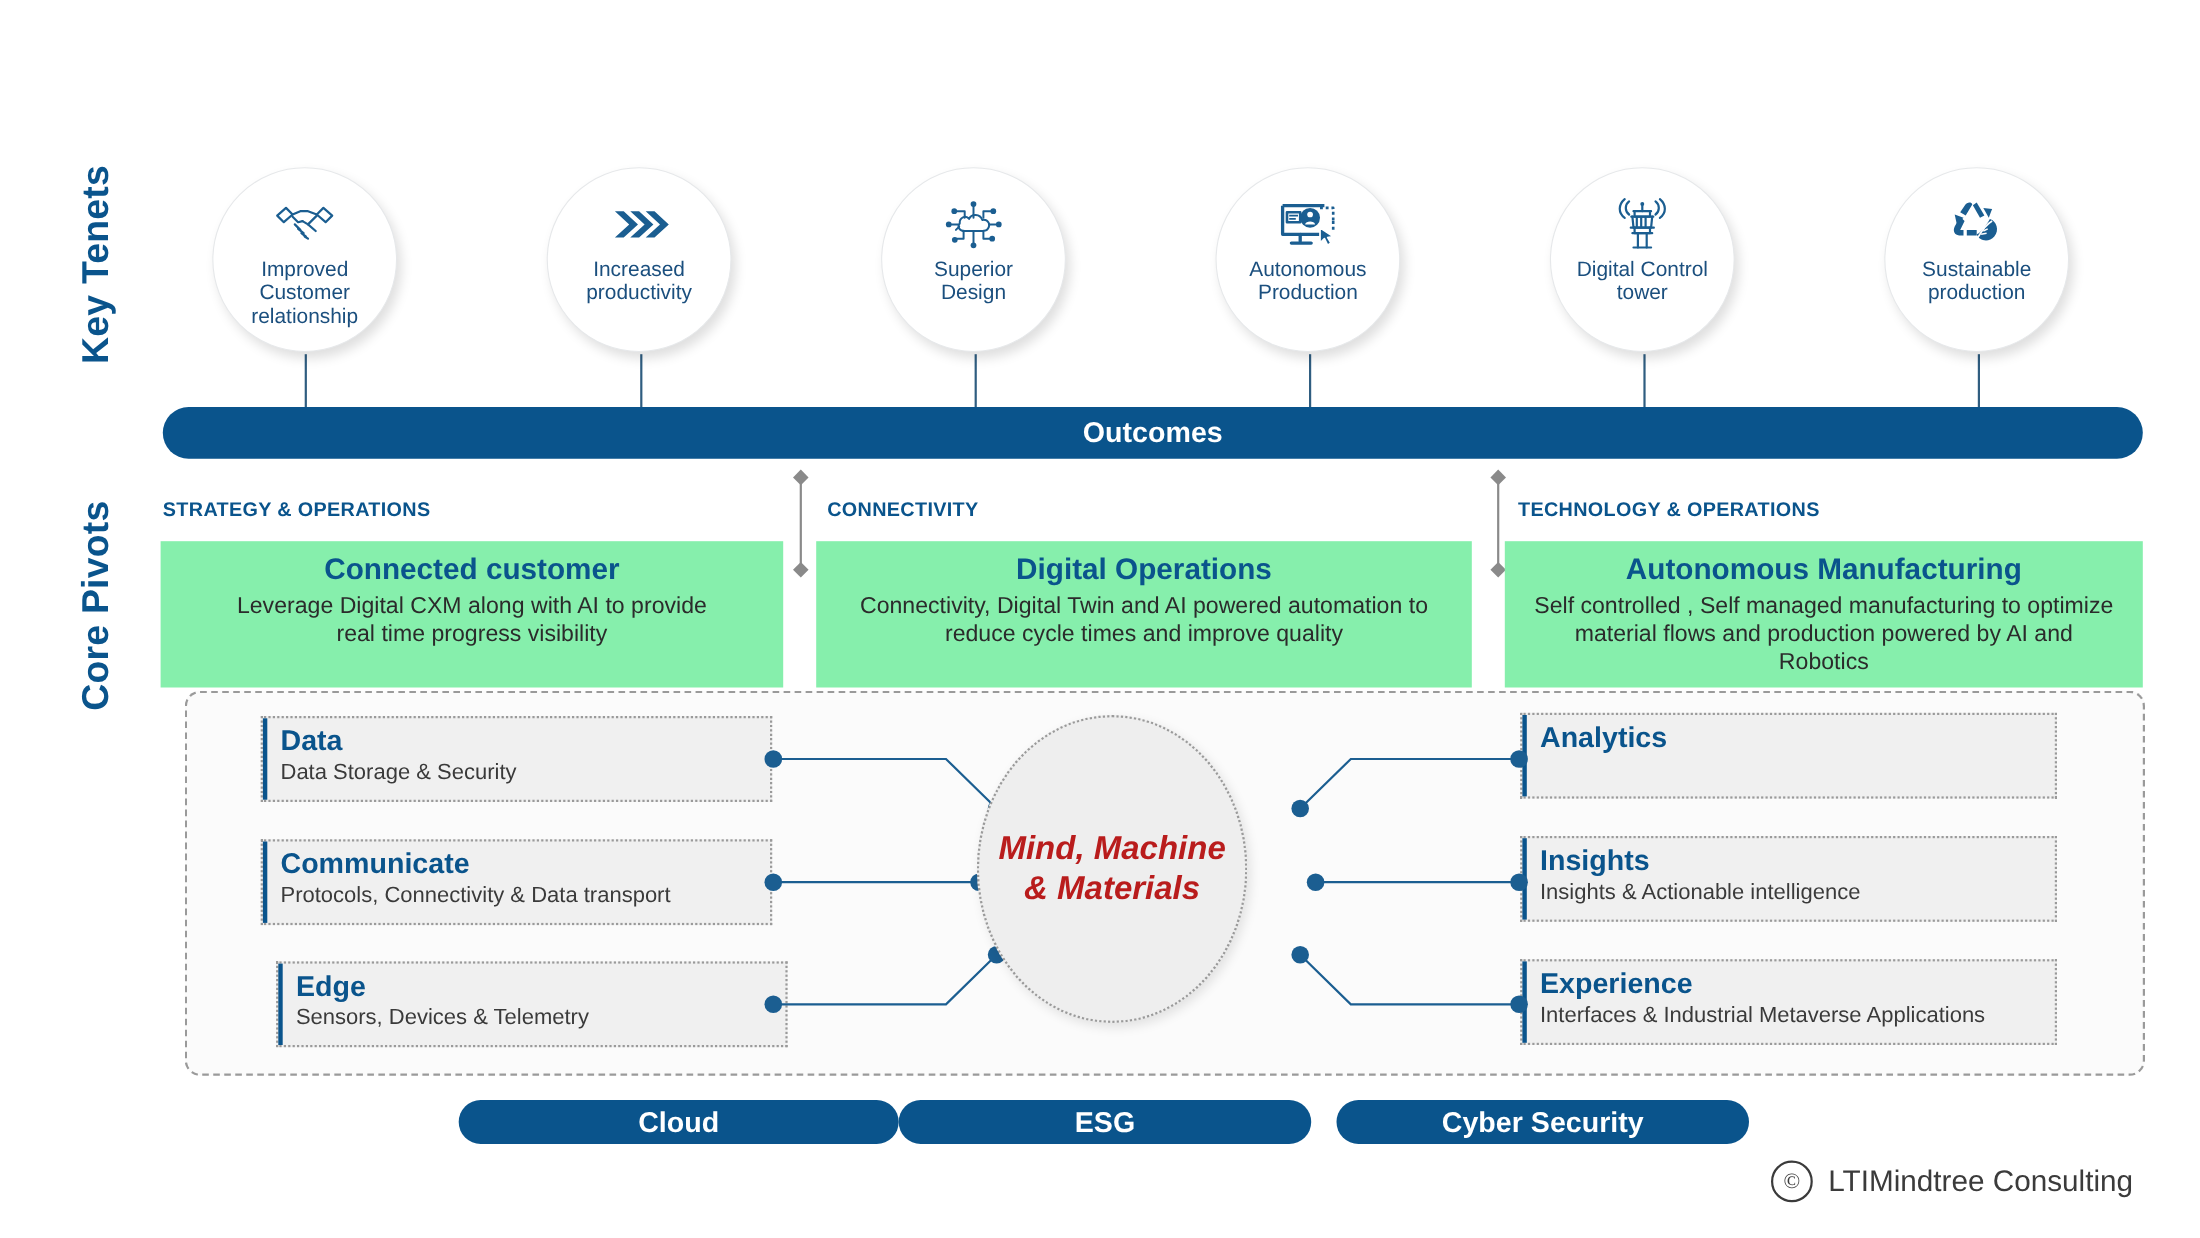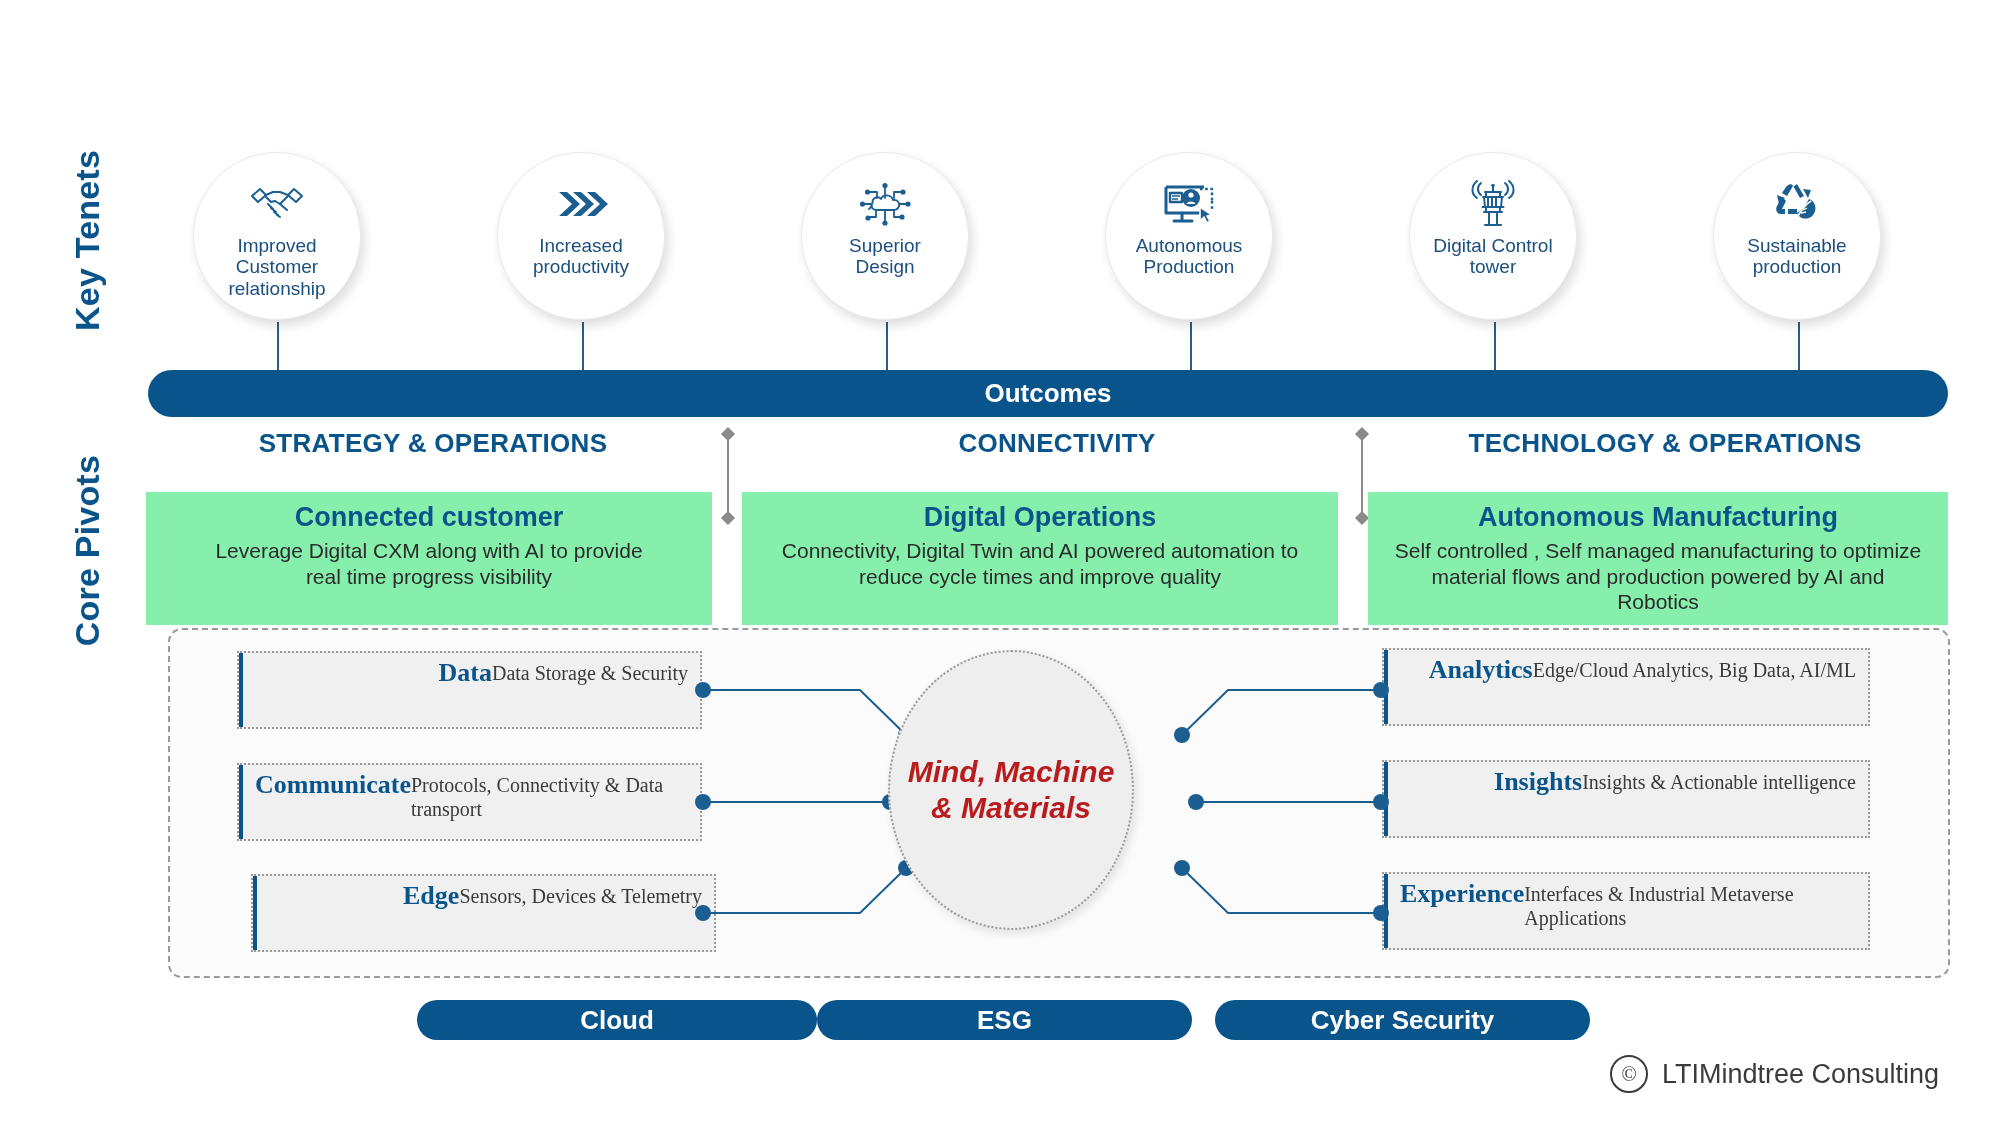--- a/index.html
+++ b/index.html
@@ -57,23 +57,23 @@
   #outcomes-bar {
     position: absolute;
     left: 148px; top: 370px; width: 1800px; height: 47px;
     background: #0A548C; border-radius: 24px;
     display: flex; align-items: center; justify-content: center;
     color: #ffffff; font-size: 26px; font-weight: bold;
   }
 
   
   .sec-head {
-    position: absolute; top: 428px;
-    font-size: 26px; font-weight: bold; color: #0A548C;
-    text-align: center; letter-spacing: .3px;
+    position: absolute; top: 453px;
+    font-size: 18px; font-weight: bold; color: #0A548C;
+    text-align: left; letter-spacing: .3px;
   }
 
   
   .divider { position: absolute; top: 428px; height: 96px; width: 14px; }
   .divider .shaft {
     position: absolute; left: 6px; top: 8px; bottom: 8px; width: 2px;
     background: #8a8a8a;
   }
   .divider .dia {
     position: absolute; left: 2px; width: 10px; height: 10px;
@@ -108,21 +108,21 @@
     box-sizing: border-box;
   }
 
   .theme-box {
     position: absolute;
     border: 2px dotted #9a9a9a;
     background: #f0f0f0;
     box-sizing: border-box;
     padding: 6px 12px 6px 16px;
     height: 78px;
-    display: flex; flex-direction: row; justify-content: flex-end; font-family: Liberation Serif, serif;
+    display: flex; flex-direction: column; justify-content: flex-start;
   }
   .theme-box .accent {
     position: absolute; left: 0; top: 0; bottom: 0; width: 4px;
     background: #0A548C;
   }
   .theme-box .tb-title {
     font-size: 26px; font-weight: bold; color: #0A548C; line-height: 1.1;
   }
   .theme-box .tb-sub {
     font-size: 20px; color: #3a3a3a; line-height: 1.2; margin-top: 2px;
@@ -352,21 +352,20 @@
   </div>
   <div class="theme-box" style="left:251px; top:874px; width:465px;">
     <span class="accent"></span>
     <div class="tb-title">Edge</div>
     <div class="tb-sub">Sensors, Devices &amp; Telemetry</div>
   </div>
 
   <div class="theme-box" style="left:1382px; top:648px; width:488px;">
     <span class="accent"></span>
     <div class="tb-title">Analytics</div>
-    <div class="tb-sub">Edge/Cloud Analytics, Big Data, AI/ML</div>
   </div>
   <div class="theme-box" style="left:1382px; top:760px; width:488px;">
     <span class="accent"></span>
     <div class="tb-title">Insights</div>
     <div class="tb-sub">Insights &amp; Actionable intelligence</div>
   </div>
   <div class="theme-box" style="left:1382px; top:872px; width:488px;">
     <span class="accent"></span>
     <div class="tb-title">Experience</div>
     <div class="tb-sub">Interfaces &amp; Industrial Metaverse Applications</div>

